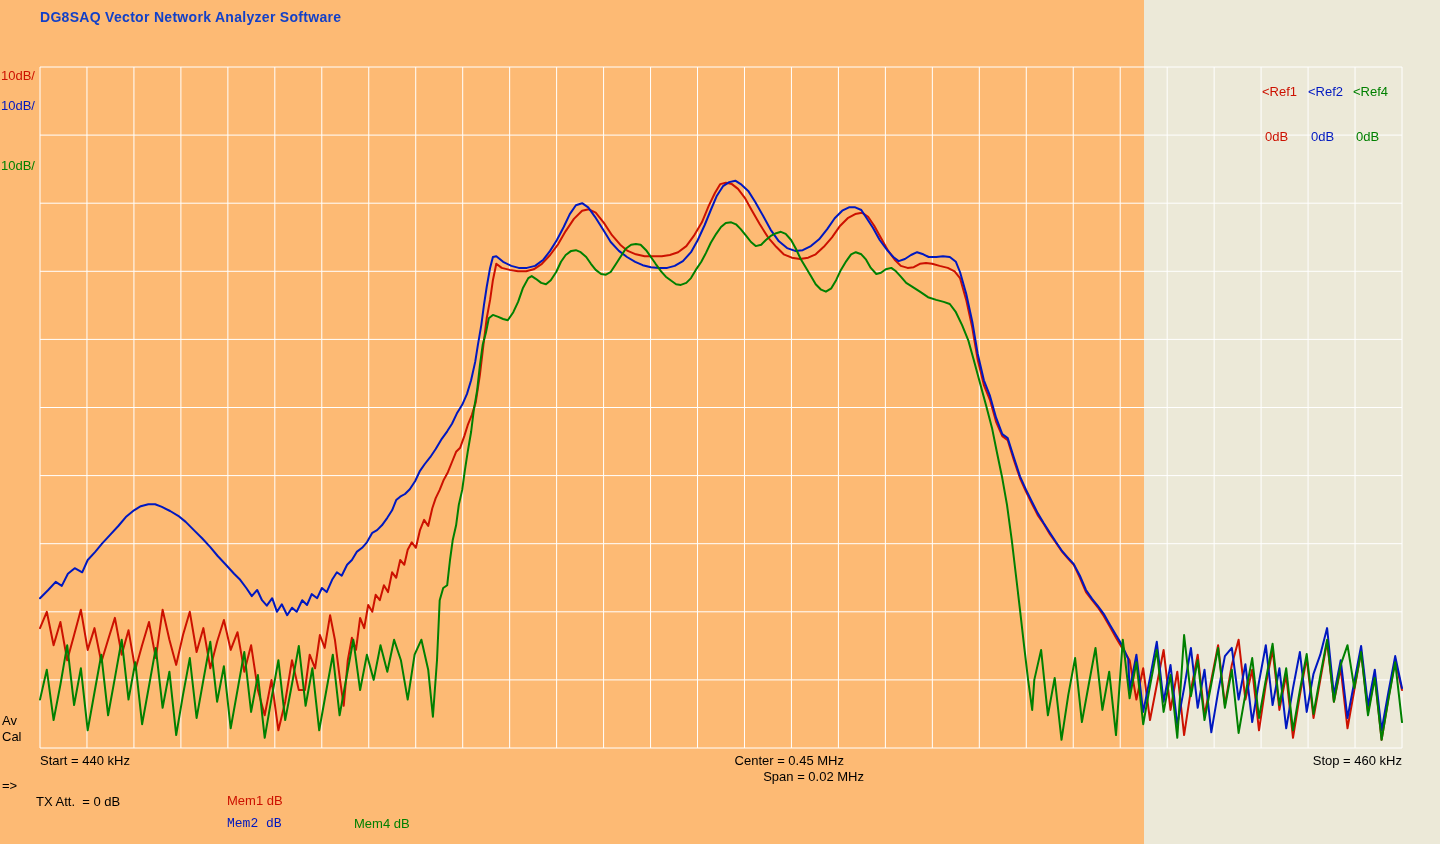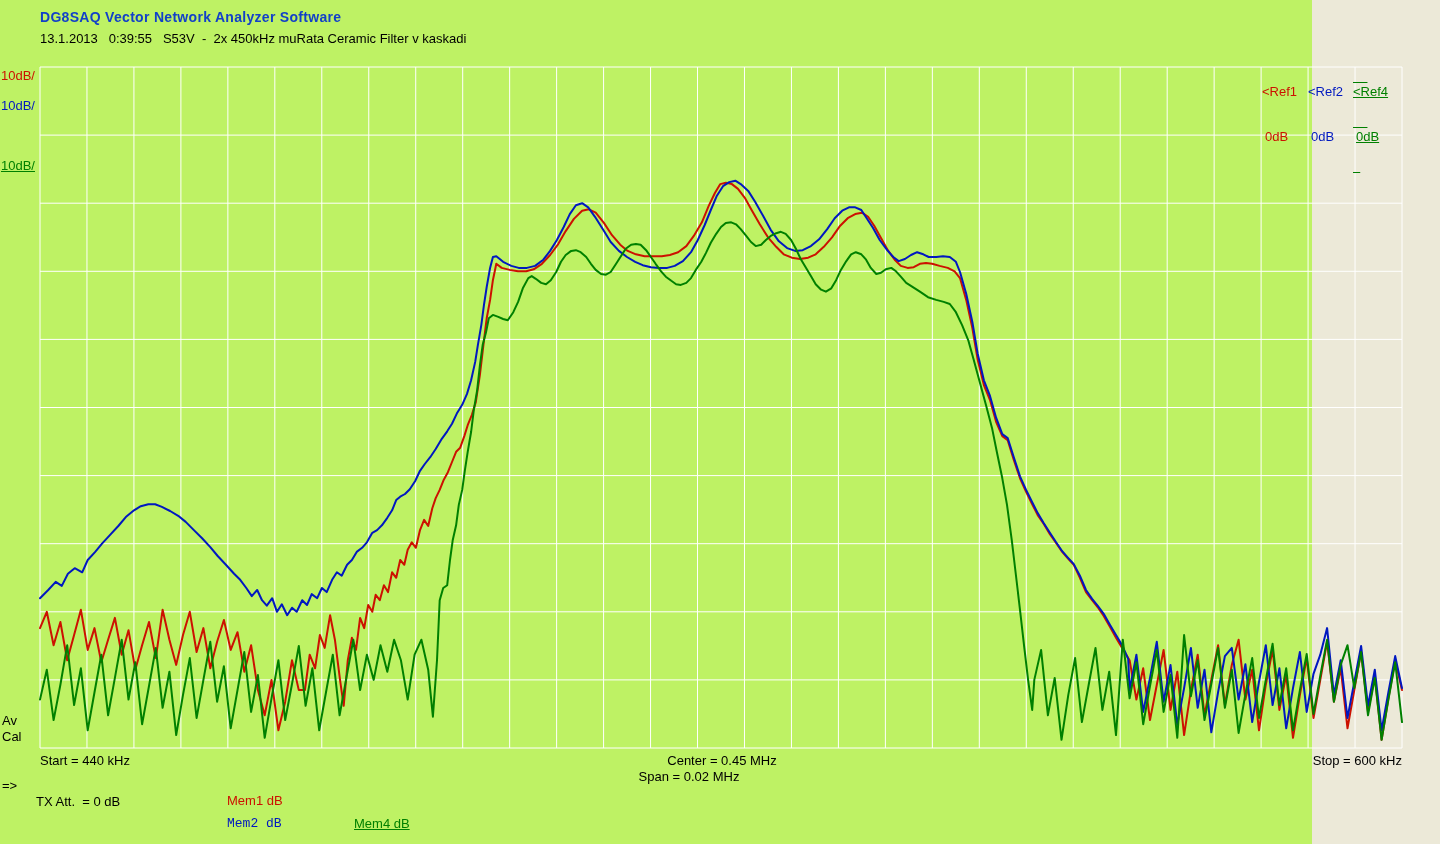--- a/index.html
+++ b/index.html
@@ -1,25 +1,25 @@
 <!DOCTYPE html>
 <html><head>
 <meta charset="utf-8">
 <style>
   html,body{margin:0;padding:0;}
   body{width:1440px;height:844px;background:#ece9d8;font-family:"Liberation Sans",sans-serif;overflow:hidden;}
-  #page{position:relative;width:1312px;height:844px;background:#bef264;}
+  #page{position:relative;width:1144px;height:844px;background:#fdba74;}
   .abs{position:absolute;white-space:pre;}
   .t13{font-size:13px;line-height:15px;color:#000;}
   .title{font-size:14px;font-weight:bold;color:#1240c8;letter-spacing:0.3px;}
   .red{color:#cc1100;}
   .blue{color:#0018c0;}
-  .green{color:#008000;text-decoration:underline;}
+  .green{color:#008000;}
   #plot-svg{position:absolute;left:0;top:0;}
-  .center-block{text-align:center;}
+  .center-block{text-align:right;}
   .right-block{text-align:right;}
 </style>
 </head>
 <body>
 
 <div id="page">
 
   <svg id="plot-svg" width="1440" height="844">
       <g>
         <line x1="40" y1="67" x2="40" y2="748" stroke="#ffffff" stroke-width="1"></line>
@@ -63,21 +63,20 @@
         <line x1="40" y1="611.8" x2="1402" y2="611.8" stroke="#ffffff" stroke-width="1"></line>
         <line x1="40" y1="679.9" x2="1402" y2="679.9" stroke="#ffffff" stroke-width="1"></line>
         <line x1="40" y1="748" x2="1402" y2="748" stroke="#ffffff" stroke-width="1"></line>
       </g>
       <polyline points="40.0,628.1 46.8,611.8 53.6,645.2 60.4,622.0 67.2,660.2 74.1,635.0 80.9,609.8 87.7,649.9 94.5,628.1 101.3,662.2 108.1,639.7 114.9,617.9 121.7,654.7 128.5,630.2 135.3,669.7 142.1,645.2 149.0,622.0 155.8,658.1 162.6,609.8 169.4,639.7 176.2,664.9 183.0,635.0 189.8,611.8 196.6,652.0 203.4,628.1 210.3,668.3 217.1,641.8 223.9,620.0 230.7,649.9 237.5,632.2 244.3,671.7 251.1,645.2 257.9,690.1 264.7,715.3 271.5,679.9 278.4,730.3 285.2,701.7 292.0,660.2 298.8,690.1 304.9,690.1 309.7,654.7 315.1,668.3 319.9,635.0 324.7,647.9 330.1,615.2 334.9,639.7 340.3,681.9 343.7,705.8 347.8,660.2 351.9,637.7 356.0,649.9 360.1,617.9 364.2,628.1 368.2,605.0 372.3,611.8 375.7,594.8 379.8,600.2 383.9,585.2 388.0,592.1 392.1,572.3 396.2,577.8 400.2,560.0 404.3,564.8 407.7,549.8 411.8,542.3 415.9,547.8 420.0,530.1 424.1,519.9 428.2,526.0 432.3,508.3 435.7,498.1 439.7,489.9 443.8,479.7 447.9,472.2 452.0,462.0 456.1,451.8 460.2,447.7 464.3,436.1 467.7,425.2 471.8,415.0 475.8,402.1 479.9,374.8 484.0,340.1 486.7,318.3 490.1,299.9 492.9,280.2 496.3,263.8 501.7,267.9 509.9,269.9 518.1,271.3 526.2,271.3 533.7,269.3 541.9,263.8 550.1,255.0 558.2,244.1 565.7,231.1 573.9,218.9 582.1,210.7 588.9,209.3 595.7,212.7 603.9,222.9 612.0,235.2 620.2,244.7 627.7,250.9 635.9,254.3 644.7,256.3 654.3,256.3 661.8,256.3 669.9,255.0 678.1,252.2 686.3,246.1 693.8,235.9 701.9,222.3 708.7,205.9 714.9,193.0 720.3,184.1 725.8,182.8 731.9,184.1 738.0,188.9 744.8,197.8 751.6,210.0 759.8,224.3 768.0,237.3 776.2,246.8 783.7,254.3 791.8,257.7 800.0,259.0 808.2,257.7 815.7,254.3 823.8,246.8 832.0,237.3 840.2,225.7 847.7,218.2 855.2,214.1 862.0,212.7 868.1,216.8 874.2,225.7 881.0,237.9 887.8,250.2 894.7,259.7 900.8,265.9 907.6,267.9 913.7,267.2 919.9,263.8 926.0,263.1 932.1,263.8 939.6,265.9 947.8,267.9 954.6,271.3 960.0,278.1 966.2,299.9 972.3,327.8 977.7,359.8 983.9,385.0 990.0,400.0 996.1,421.8 1002.3,436.1 1007.7,440.2 1013.8,459.9 1020.0,478.3 1026.1,491.9 1032.2,504.2 1037.7,515.1 1043.8,524.0 1049.9,534.2 1056.1,543.0 1062.2,551.9 1067.6,558.0 1073.8,564.8 1079.9,577.8 1086.0,592.1 1092.1,600.2 1097.6,607.0 1103.7,615.9 1109.9,626.8 1116.0,637.7 1122.1,647.9 1128.2,658.1 1129.6,660.2 1136.4,699.6 1143.2,668.3 1150.0,720.1 1156.8,684.7 1163.6,649.9 1170.5,709.9 1177.3,671.7 1184.1,735.1 1190.9,690.1 1197.7,654.7 1204.5,715.3 1211.3,679.9 1218.1,645.2 1224.9,705.1 1231.8,664.9 1238.6,639.7 1245.4,699.6 1252.2,669.7 1259.0,730.3 1265.8,684.7 1272.6,649.9 1279.4,709.9 1286.2,675.1 1293.0,737.8 1299.9,694.9 1306.7,658.1 1313.5,718.0 1320.3,679.9 1327.1,641.8 1333.9,701.7 1340.7,668.3 1347.5,728.3 1354.3,690.1 1361.1,652.0 1368.0,711.9 1374.8,675.8 1381.6,739.8 1388.4,698.3 1395.2,660.2 1402.0,690.1" fill="none" stroke="#cc1100" stroke-width="2" stroke-linejoin="round" stroke-linecap="round"></polyline>
       <polyline points="40.0,598.2 48.2,590.0 55.7,581.8 61.8,585.9 67.9,573.7 74.7,568.2 82.2,572.3 87.7,560.0 95.2,551.9 102.0,543.7 110.1,534.8 118.3,526.0 125.8,517.1 134.0,510.3 140.8,506.2 148.3,504.2 155.1,504.2 161.9,506.9 170.1,511.0 178.2,515.8 185.7,521.9 193.9,530.1 202.1,538.3 210.3,547.1 217.7,556.0 225.9,564.8 234.1,573.7 240.2,579.8 246.3,588.0 251.8,596.1 257.2,590.0 262.0,600.2 266.8,605.7 272.2,598.2 277.0,611.8 281.8,604.3 287.2,615.2 292.0,607.7 296.7,611.8 302.2,600.2 307.0,605.0 311.7,594.1 317.2,598.2 321.9,588.0 326.7,592.1 332.1,579.8 336.9,572.3 341.7,575.7 347.1,564.8 351.9,560.0 356.7,551.9 362.1,547.8 366.9,542.3 372.3,532.8 377.1,530.1 381.9,525.3 387.3,517.8 392.1,510.3 396.2,500.1 400.2,496.7 405.0,494.0 409.8,489.2 415.2,481.0 420.0,470.8 424.8,464.0 430.2,457.2 435.7,449.0 441.8,438.8 447.2,431.3 452.0,423.8 456.8,413.6 462.2,404.8 467.0,393.9 471.1,380.3 475.2,361.9 477.9,344.8 481.3,325.1 484.0,304.7 486.7,287.0 490.1,267.9 492.9,257.0 496.3,256.3 503.1,261.8 511.3,265.9 518.7,267.9 526.9,267.9 535.1,265.9 543.3,259.7 550.1,250.9 556.9,240.0 563.7,227.0 569.8,214.1 575.9,205.2 582.1,203.2 588.2,207.3 595.0,216.8 603.2,229.8 610.7,242.0 618.9,250.9 627.0,257.0 635.2,261.8 642.7,265.2 650.9,267.2 659.0,267.9 667.2,267.9 674.7,265.9 682.9,261.1 691.0,252.2 697.8,240.0 704.7,225.0 710.8,210.0 716.9,195.7 723.0,186.2 729.2,182.1 735.3,180.7 740.7,184.1 748.2,190.9 755.1,201.8 763.2,216.1 770.7,229.8 778.9,241.3 787.1,248.1 795.2,250.9 802.7,250.2 810.9,246.1 819.1,239.3 827.2,229.1 834.7,218.2 842.2,210.7 849.0,207.3 855.2,207.3 861.3,210.0 866.7,218.2 872.9,227.7 879.7,240.0 887.2,250.2 893.3,257.0 898.7,261.1 904.9,259.0 911.0,255.0 917.1,252.2 923.3,254.3 928.7,257.0 936.2,257.0 943.0,256.3 949.8,257.0 955.9,261.8 960.0,272.0 966.2,293.8 972.3,321.7 977.7,353.7 983.9,380.3 990.0,395.9 996.1,417.7 1002.3,434.1 1007.7,438.1 1013.8,457.2 1020.0,476.3 1026.1,489.9 1032.2,502.2 1037.7,513.1 1043.8,523.3 1049.9,532.8 1056.1,542.3 1062.2,551.2 1067.6,557.3 1073.8,564.1 1079.9,575.7 1086.0,590.0 1092.1,598.9 1097.6,605.7 1103.7,613.8 1109.9,624.7 1116.0,635.0 1122.1,645.2 1128.2,658.8 1129.6,690.1 1136.4,654.7 1143.2,711.9 1150.0,677.9 1156.8,641.8 1163.6,701.7 1170.5,664.9 1177.3,724.8 1184.1,688.1 1190.9,647.9 1197.7,707.8 1204.5,669.7 1211.3,732.3 1218.1,692.2 1224.9,656.1 1231.8,647.9 1238.6,699.6 1245.4,664.2 1252.2,722.1 1259.0,681.9 1265.8,645.2 1272.6,705.1 1279.4,668.3 1286.2,728.3 1293.0,688.1 1299.9,652.0 1306.7,711.9 1313.5,673.8 1320.3,654.7 1327.1,628.1 1333.9,694.9 1340.7,660.2 1347.5,718.0 1354.3,681.9 1361.1,645.9 1368.0,705.8 1374.8,669.7 1381.6,730.3 1388.4,692.2 1395.2,656.1 1402.0,688.1" fill="none" stroke="#0018c0" stroke-width="2" stroke-linejoin="round" stroke-linecap="round"></polyline>
       <polyline points="40.0,699.6 46.8,669.7 53.6,720.1 60.4,684.7 67.2,645.2 74.1,705.1 80.9,668.3 87.7,730.3 94.5,692.2 101.3,654.7 108.1,715.3 114.9,677.9 121.7,639.7 128.5,699.6 135.3,662.2 142.1,724.2 149.0,686.0 155.8,647.9 162.6,707.8 169.4,671.7 176.2,735.1 183.0,694.9 189.8,658.1 196.6,718.0 203.4,679.9 210.3,641.8 217.1,701.7 223.9,666.3 230.7,728.3 237.5,690.1 244.3,652.0 251.1,711.9 257.9,675.1 264.7,737.8 271.5,698.3 278.4,660.2 285.2,720.1 292.0,684.0 298.8,645.9 305.6,705.8 312.4,668.3 319.2,730.3 326.0,692.2 332.8,654.7 339.6,715.3 346.4,677.9 353.3,639.7 360.1,690.1 366.9,654.7 373.7,679.9 380.5,645.2 387.3,671.7 394.1,639.7 400.9,660.2 407.7,699.6 414.6,654.7 421.4,639.7 428.2,669.7 432.9,716.7 437.0,660.2 439.7,600.2 443.2,588.0 447.2,585.2 450.0,560.0 452.7,540.3 456.1,525.3 458.8,504.9 462.2,489.9 464.9,470.2 467.7,451.8 471.1,432.0 473.8,410.2 477.2,389.8 479.9,365.3 482.7,344.8 486.1,331.9 488.8,318.3 492.9,314.9 498.3,316.9 503.1,319.0 507.8,320.3 513.3,312.2 518.1,301.9 522.8,288.3 528.3,278.1 531.7,276.1 535.8,278.8 541.2,282.9 546.0,284.2 550.8,280.2 556.2,272.0 561.0,261.8 565.7,255.0 571.2,250.9 575.9,250.2 580.7,252.2 586.2,257.0 590.9,263.8 595.7,269.9 601.1,274.0 605.9,274.7 610.7,272.0 616.1,263.8 620.9,256.3 625.7,248.8 631.1,244.7 635.9,244.1 640.6,244.7 646.1,250.2 650.9,257.0 655.6,263.8 661.1,271.3 665.8,276.7 671.3,280.8 676.1,284.2 680.8,284.9 686.3,282.9 691.0,278.1 695.8,269.9 701.3,261.8 706.0,252.9 710.8,242.7 716.2,233.8 721.0,227.0 725.8,222.9 731.2,222.3 736.0,224.3 740.7,229.1 746.2,235.9 751.0,242.0 755.7,246.1 761.2,244.7 765.9,240.0 770.7,235.9 776.2,233.2 780.9,231.8 785.7,233.8 791.1,240.0 795.9,248.8 800.7,259.0 806.1,267.9 810.9,276.1 815.7,284.2 821.1,289.7 825.9,291.7 831.3,288.3 836.1,280.2 840.9,269.9 846.3,261.1 851.1,254.3 855.8,252.2 861.3,254.3 866.1,259.7 870.8,267.9 876.3,274.0 881.0,272.7 885.8,269.3 891.3,267.9 896.0,271.3 900.8,276.7 906.2,282.9 911.7,286.3 919.9,291.7 928.0,297.2 936.2,299.9 943.7,301.9 949.8,304.0 955.9,312.2 962.1,325.1 968.2,340.1 973.7,359.8 979.8,382.3 985.9,404.8 992.0,427.9 996.8,451.8 1002.3,478.3 1007.0,504.9 1011.8,540.3 1015.9,575.0 1020.0,609.8 1024.0,645.2 1028.1,679.9 1032.2,709.9 1034.3,679.9 1041.1,649.9 1047.9,715.3 1054.7,677.9 1061.5,739.8 1068.3,694.9 1075.1,658.1 1081.9,722.1 1088.7,684.7 1095.5,647.9 1102.4,709.9 1109.2,671.7 1116.0,735.1 1122.8,639.7 1129.6,698.3 1136.4,662.2 1143.2,724.2 1150.0,686.0 1156.8,649.9 1163.6,711.9 1170.5,675.1 1177.3,737.8 1184.1,635.0 1190.9,696.2 1197.7,660.2 1204.5,720.1 1211.3,684.0 1218.1,647.9 1224.9,707.8 1231.8,669.7 1238.6,733.0 1245.4,694.2 1252.2,658.1 1259.0,718.0 1265.8,679.9 1272.6,643.8 1279.4,705.1 1286.2,668.3 1293.0,730.3 1299.9,690.1 1306.7,654.0 1313.5,713.9 1320.3,675.8 1327.1,639.7 1333.9,701.7 1340.7,664.9 1347.5,645.2 1354.3,688.1 1361.1,652.0 1368.0,715.3 1374.8,677.9 1381.6,739.8 1388.4,699.6 1395.2,662.2 1402.0,722.1" fill="none" stroke="#008000" stroke-width="2" stroke-linejoin="round" stroke-linecap="round"></polyline>
     </svg>
 
   <div class="abs title" style="left:40px;top:9px;">DG8SAQ Vector Network Analyzer Software</div>
-  <div class="abs t13" style="left:40px;top:31px;">13.1.2013   0:39:55   S53V  -  2x 450kHz muRata Ceramic Filter v kaskadi</div>
 
   <div class="abs t13 red" style="left:1px;top:68px;">10dB/</div>
   <div class="abs t13 blue" style="left:1px;top:98px;">10dB/</div>
   <div class="abs t13 green" style="left:1px;top:158px;">10dB/</div>
 
   <div class="abs t13 red" style="left:1262px;top:54px;">
     <div>&lt;Ref1</div>
     <div style="padding-left:3px;">0dB</div>
   </div>
   <div class="abs t13 blue" style="left:1308px;top:54px;">
@@ -89,20 +88,20 @@
     <div style="padding-left:3px;">0dB</div>
   </div>
 
   <div class="abs t13" style="left:2px;top:713px;text-align:center;">Av</div>
   <div class="abs t13" style="left:2px;top:729px;">Cal</div>
   <div class="abs t13" style="left:2px;top:778px;">=&gt;</div>
   <div class="abs t13" style="left:2px;top:794px;margin-left:34px;">TX Att.  = 0 dB</div>
 
   <div class="abs t13" style="left:40px;top:753px;">Start = 440 kHz</div>
   <div class="abs t13 center-block" style="left:600px;top:753px;width:244px;">Center = 0.45 MHz</div>
-  <div class="abs t13 center-block" style="left:567px;top:769px;width:244px;">Span = 0.02 MHz</div>
-  <div class="abs t13 right-block" style="left:1252px;top:753px;width:150px;">Stop = 600 kHz</div>
+  <div class="abs t13 center-block" style="left:620px;top:769px;width:244px;">Span = 0.02 MHz</div>
+  <div class="abs t13 right-block" style="left:1252px;top:753px;width:150px;">Stop = 460 kHz</div>
 
   <div class="abs t13 red" style="left:227px;top:793px;">Mem1 dB</div>
   <div class="abs t13 blue" style="left:227px;top:816px;font-family:Liberation Mono, monospace;">Mem2 dB</div>
   <div class="abs t13 green" style="left:354px;top:816px;">Mem4 dB</div>
 
 </div>
 
 </body></html>

